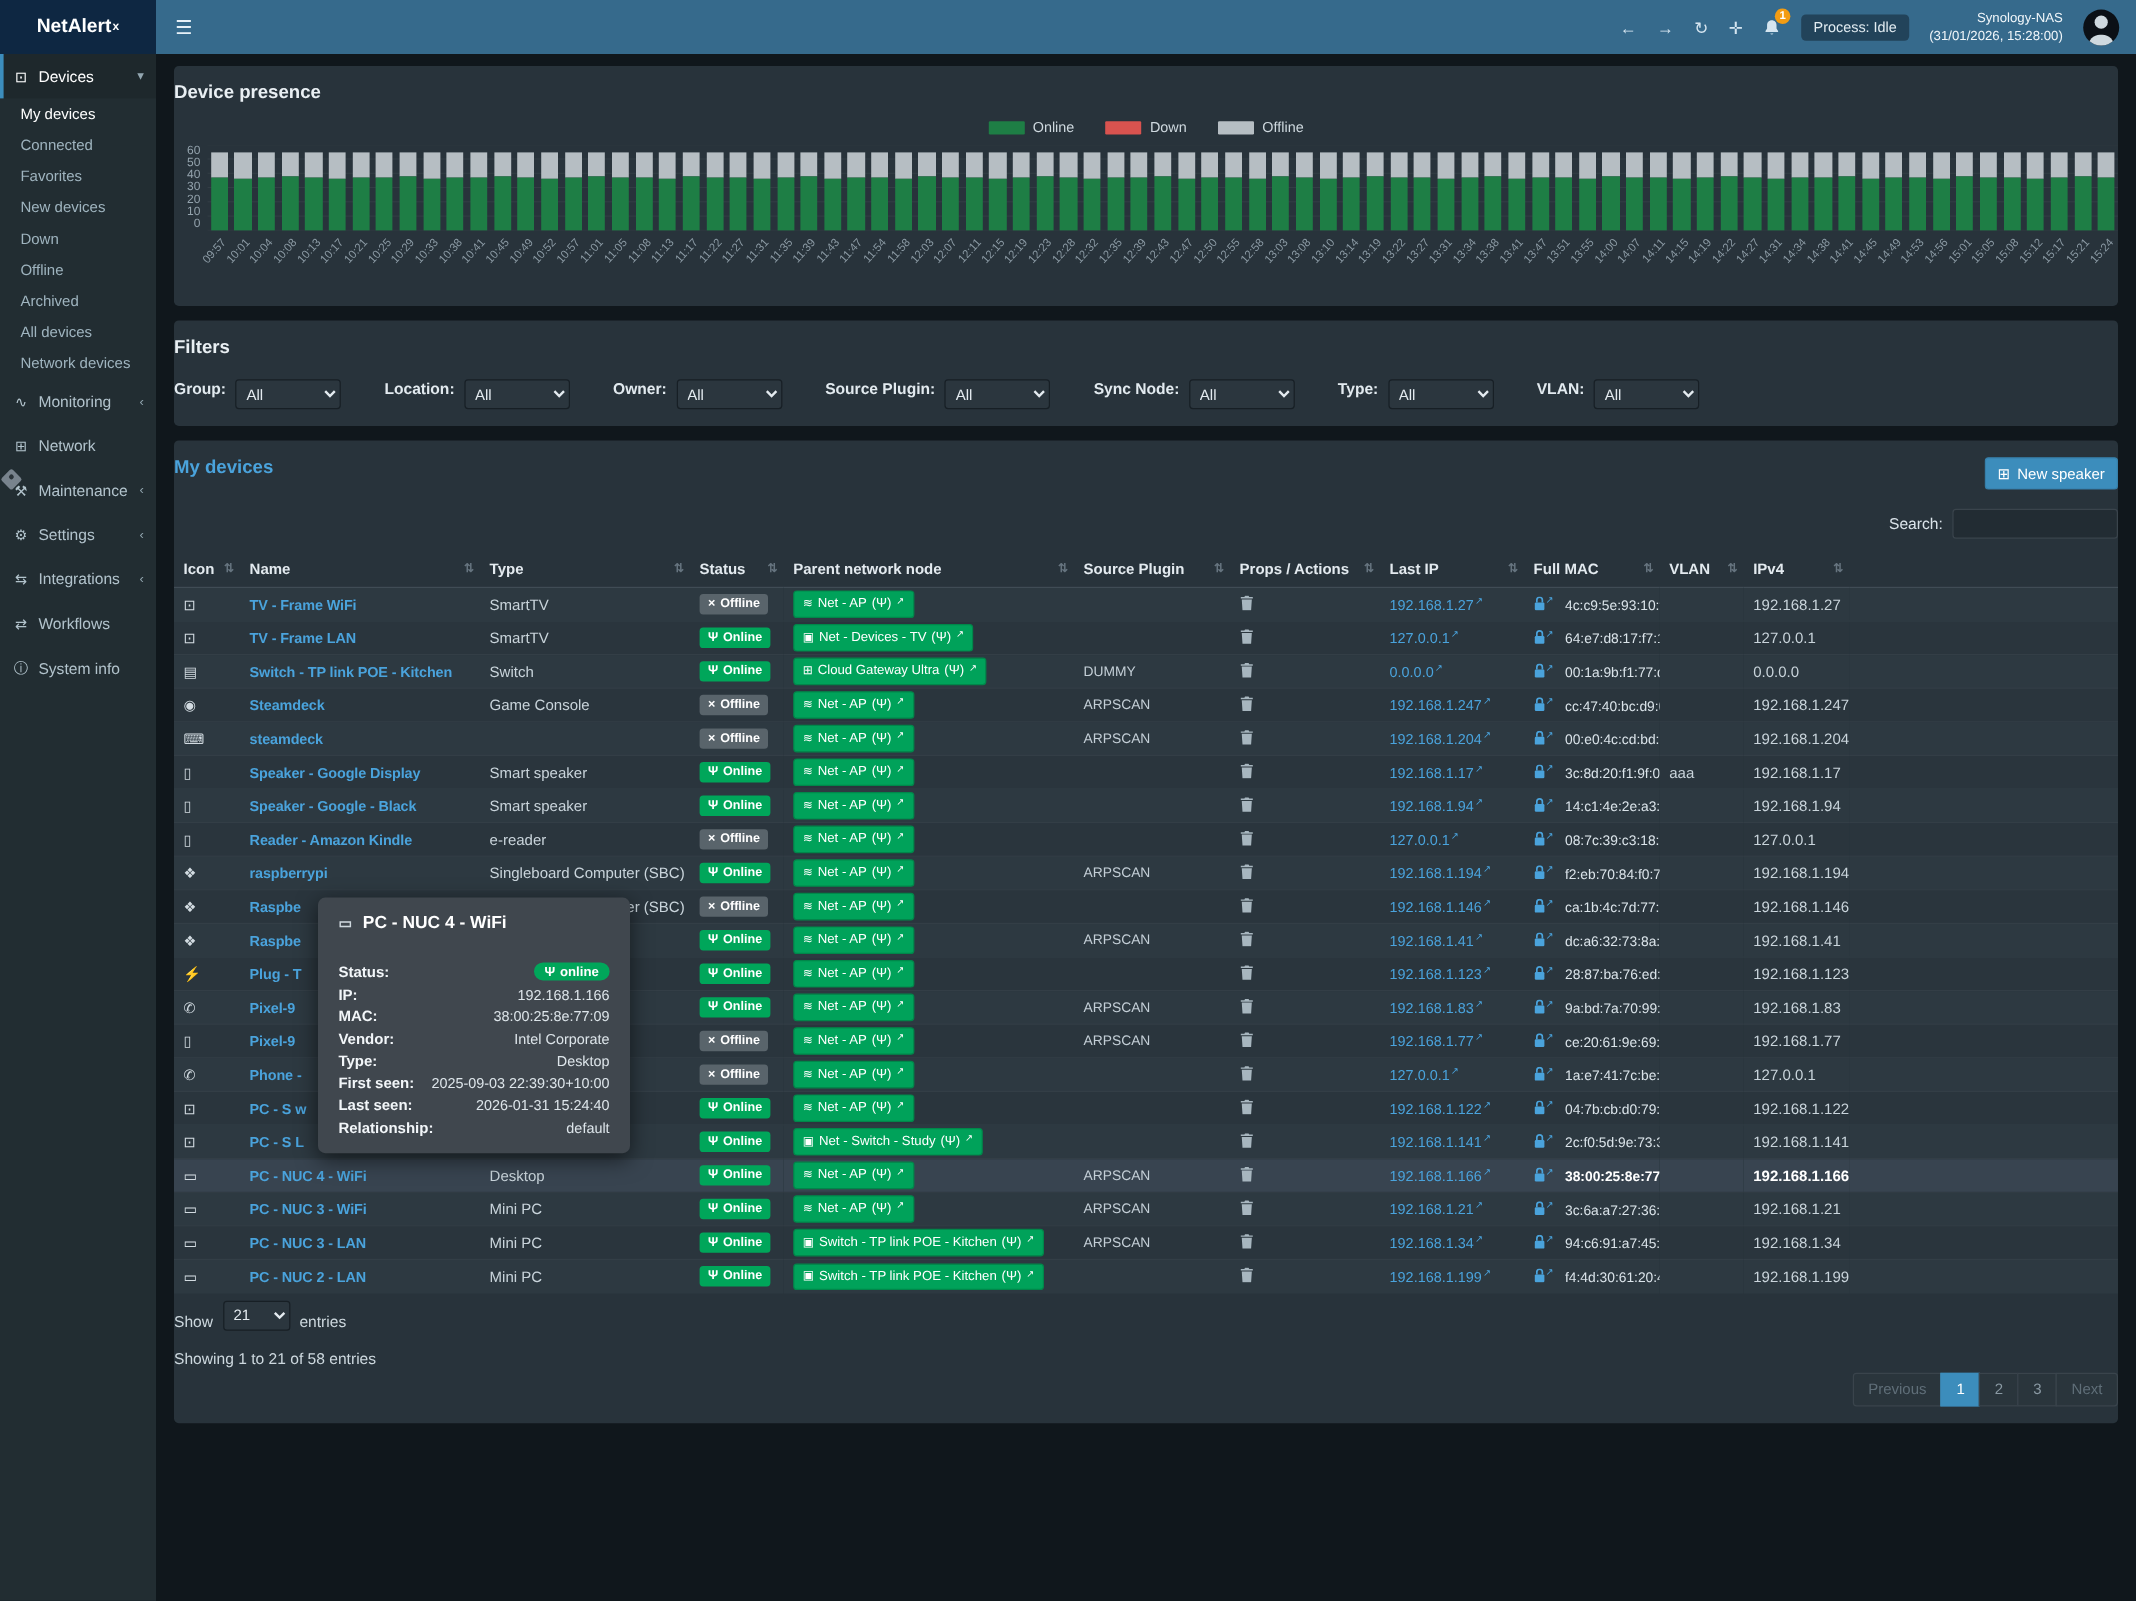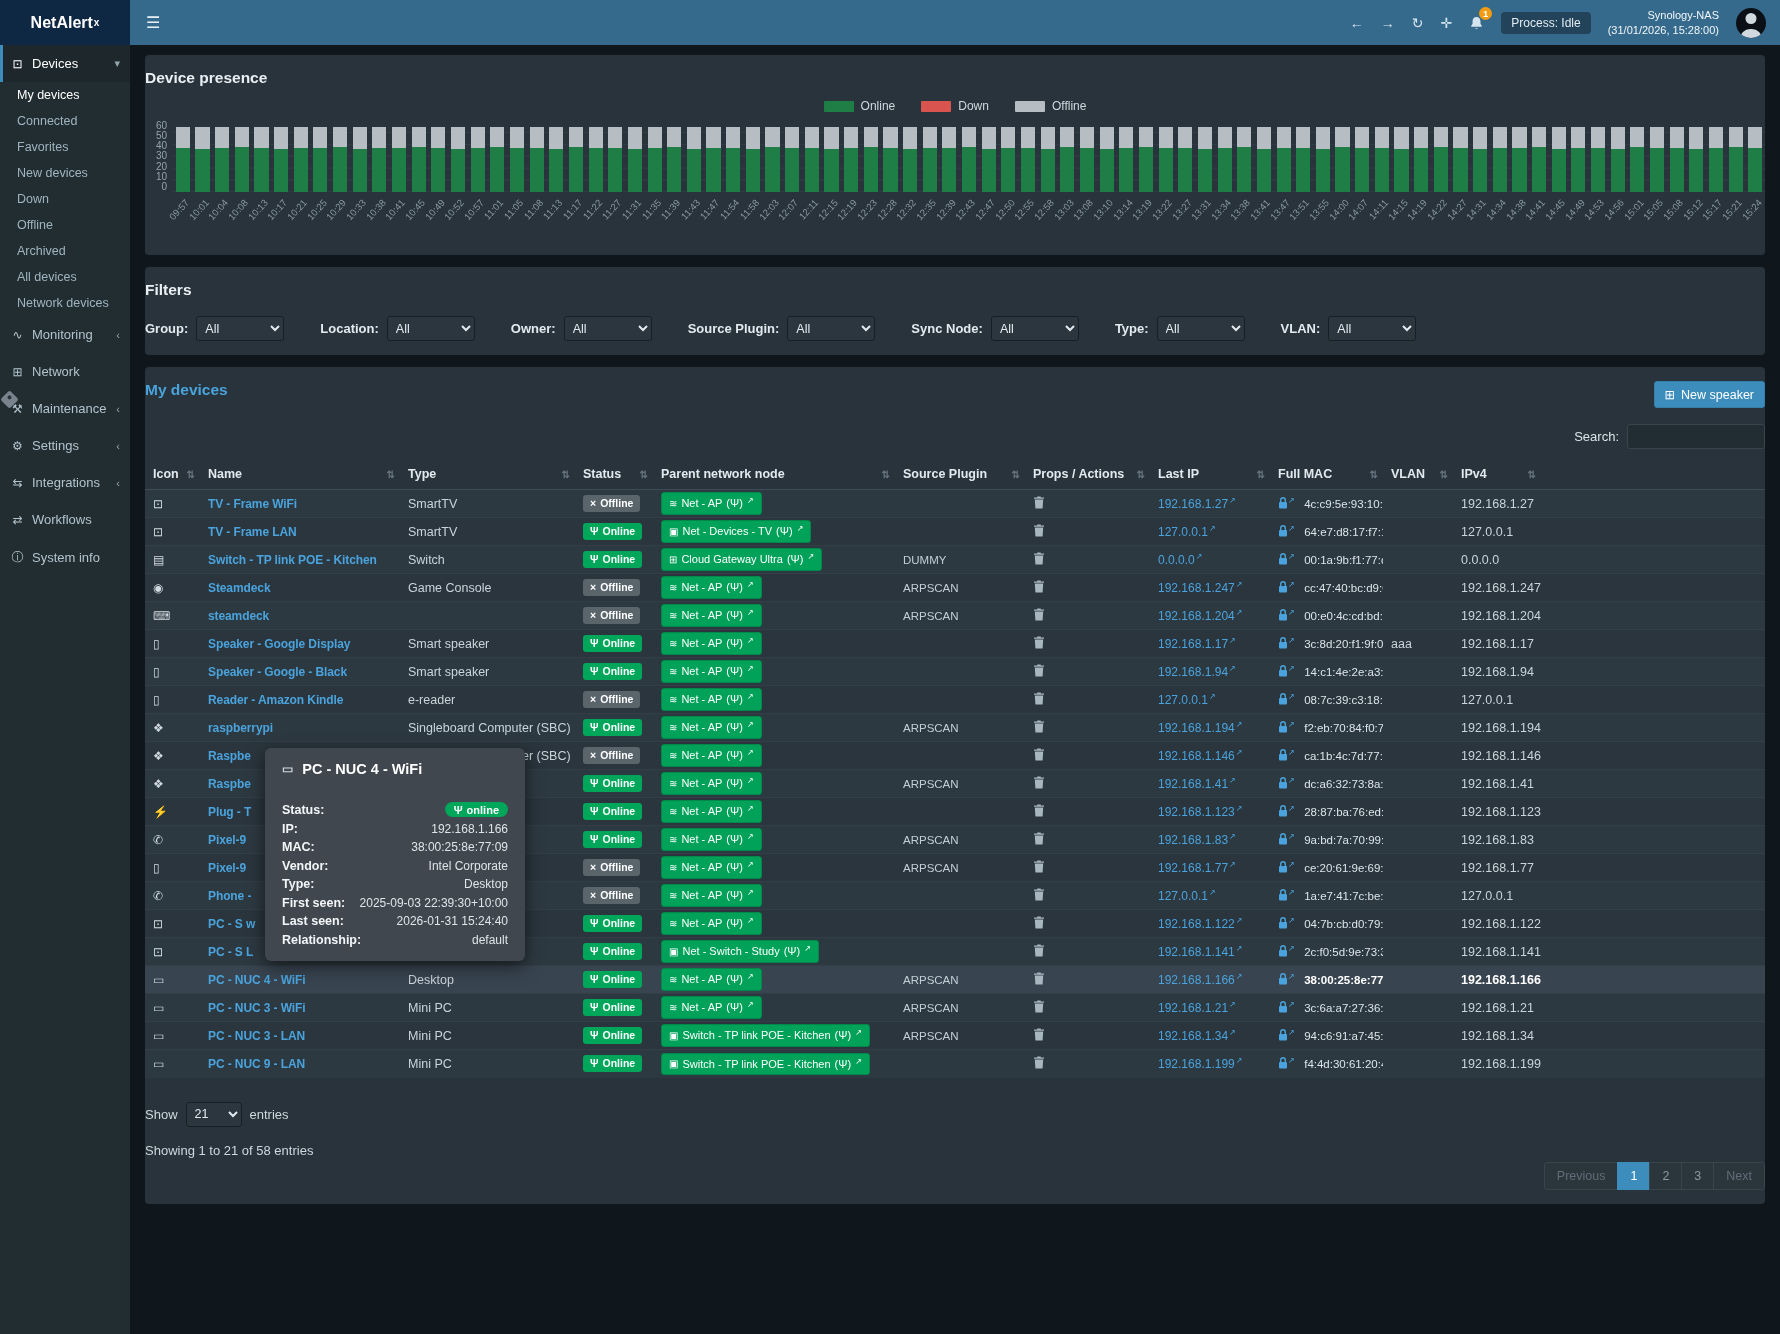--- a/index.html
+++ b/index.html
@@ -55,21 +55,21 @@
   .bar-slot{flex:1;display:flex;justify-content:center;align-items:flex-end;height:100%;}
   .bar{width:72%;display:flex;flex-direction:column;justify-content:flex-end;}
   .seg{width:100%;}
   .xlabels{display:flex;padding-left:28px;height:46px;margin-top:3px;}
   .xslot{flex:1;position:relative;}
   .xslot span{position:absolute;top:2px;right:50%;transform:rotate(-48deg);transform-origin:100% 0;
     font-size:9.5px;color:#8b9aa4;white-space:nowrap;}
 
   
   .filters-row{display:flex;gap:36px;margin-top:17px;}
-  .filter{display:flex;align-items:center;gap:8px;}
+  .filter{display:flex;align-items:flex-start;gap:8px;}
   .f-label{font-weight:bold;font-size:13px;color:#e2eaef;}
   select{background:#2b363e;color:#e4ebf0;border:1px solid #171f25;border-radius:3px;font-size:12.5px;height:25px;
     padding:2px 4px;font-family:inherit;min-width:88px;}
 
   
   .panel-head{display:flex;align-items:flex-start;justify-content:space-between;}
   .new-device{background:#3c8dbc;border:1px solid #367fa9;color:#fff;font-size:12.5px;border-radius:3px;padding:5px 10px;
     display:flex;gap:6px;align-items:center;cursor:pointer;font-family:inherit;}
   .search-row{display:flex;justify-content:flex-end;align-items:center;gap:8px;margin:16px 0 10px;color:#dbe4ea;font-size:13px;}
   .search-row input{width:138px;height:25px;background:#222c33;border:1px solid #3a444c;border-radius:3px;color:#e8eef2;
@@ -101,21 +101,21 @@
   .trash{cursor:pointer;display:inline-flex;}
   .trash svg{fill:#a7b6bf;}
   .ip-link{color:#4aa3dc;cursor:pointer;font-size:12px;text-decoration:none;}
   .ip-ext{font-size:8px;vertical-align:super;margin-left:1px;}
   .lock{cursor:pointer;margin-right:6px;}
   .lock svg{fill:#4aa3dc;vertical-align:-1px;}
   .lock-ext{color:#4aa3dc;font-size:8px;vertical-align:super;}
   .mac-tx{font-size:11.5px;color:#dbe4ea;}
   tr.highlight .mac-tx, tr.highlight .c-ipv4{font-weight:bold;color:#fff;}
 
-  .show-row{display:flex;align-items:center;gap:8px;margin-top:24px;font-size:13px;color:#cdd8de;}
+  .show-row{display:flex;align-items:flex-end;gap:8px;margin-top:6px;font-size:13px;color:#cdd8de;}
   .show-row select{min-width:56px;}
   .summary{margin-top:16px;font-size:13px;color:#cdd8de;}
   .pagination-row{display:flex;justify-content:flex-end;margin-top:4px;}
   .page-btn{background:#2a353c;border:1px solid #3a444c;color:#8a99a3;font-size:12.5px;padding:6px 12px;cursor:pointer;
     font-family:inherit;margin-left:-1px;}
   .page-btn:first-child{border-radius:3px 0 0 3px;}
   .page-btn:last-child{border-radius:0 3px 3px 0;}
   .page-btn.active{background:#3c8dbc;border-color:#3c8dbc;color:#fff;}
   .page-btn.navpg{color:#5f6e78;}
 
@@ -1840,21 +1840,21 @@
                   <rect x="1" y="5" width="8" height="6.5" rx="1"></rect>
                 </svg><span class="lock-ext">↗</span></span>
     <span class="mac-tx">94:c6:91:a7:45:02</span>
   </td>
   <td class="c-vlan"></td>
   <td class="c-ipv4">192.168.1.34</td>
   <td class="c-filler"></td>
 </tr>
           <tr class="device-row">
   <td class="c-icon"><span class="dev-icon">▭</span></td>
-  <td class="c-name"><a class="dev-name">PC - NUC 9 - LAN</a></td>
+  <td class="c-name"><a class="dev-name">PC - NUC 2 - LAN</a></td>
   <td class="c-type">Mini PC</td>
   <td class="c-status">
     <span class="badge online">
       <span class="badge-ic">Ψ</span>
       <span class="badge-tx">Online</span>
     </span>
   </td>
   <td class="c-parent">
     <button class="parent-btn">
       <span class="p-ic">▣</span>

